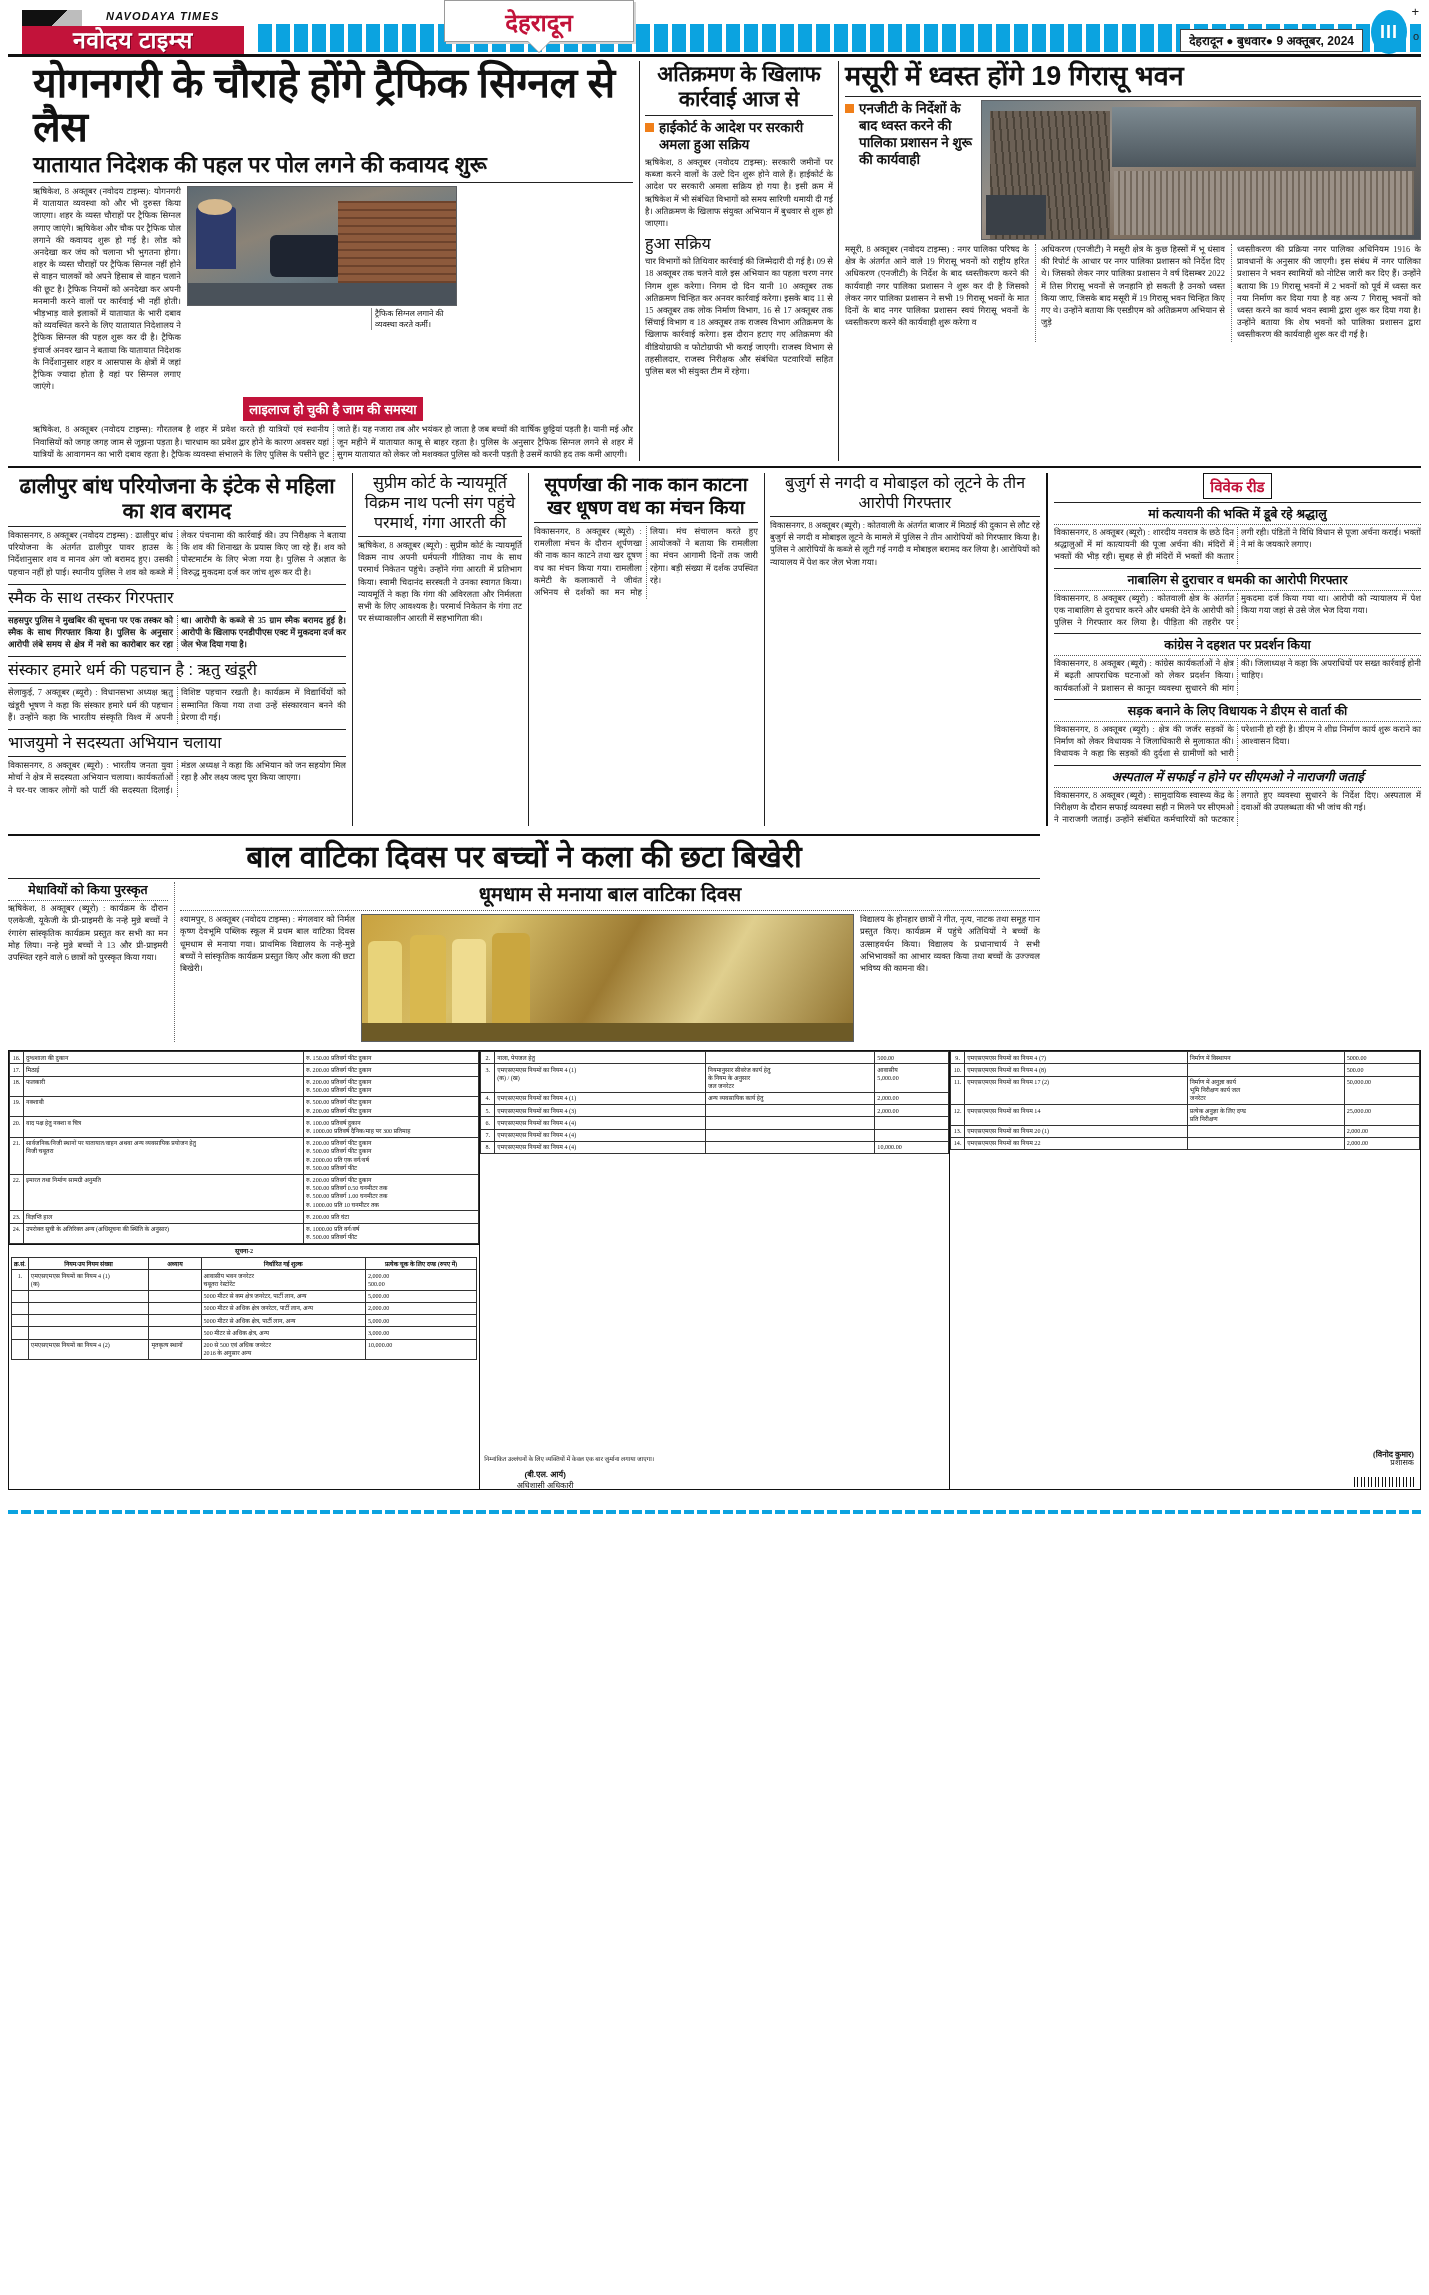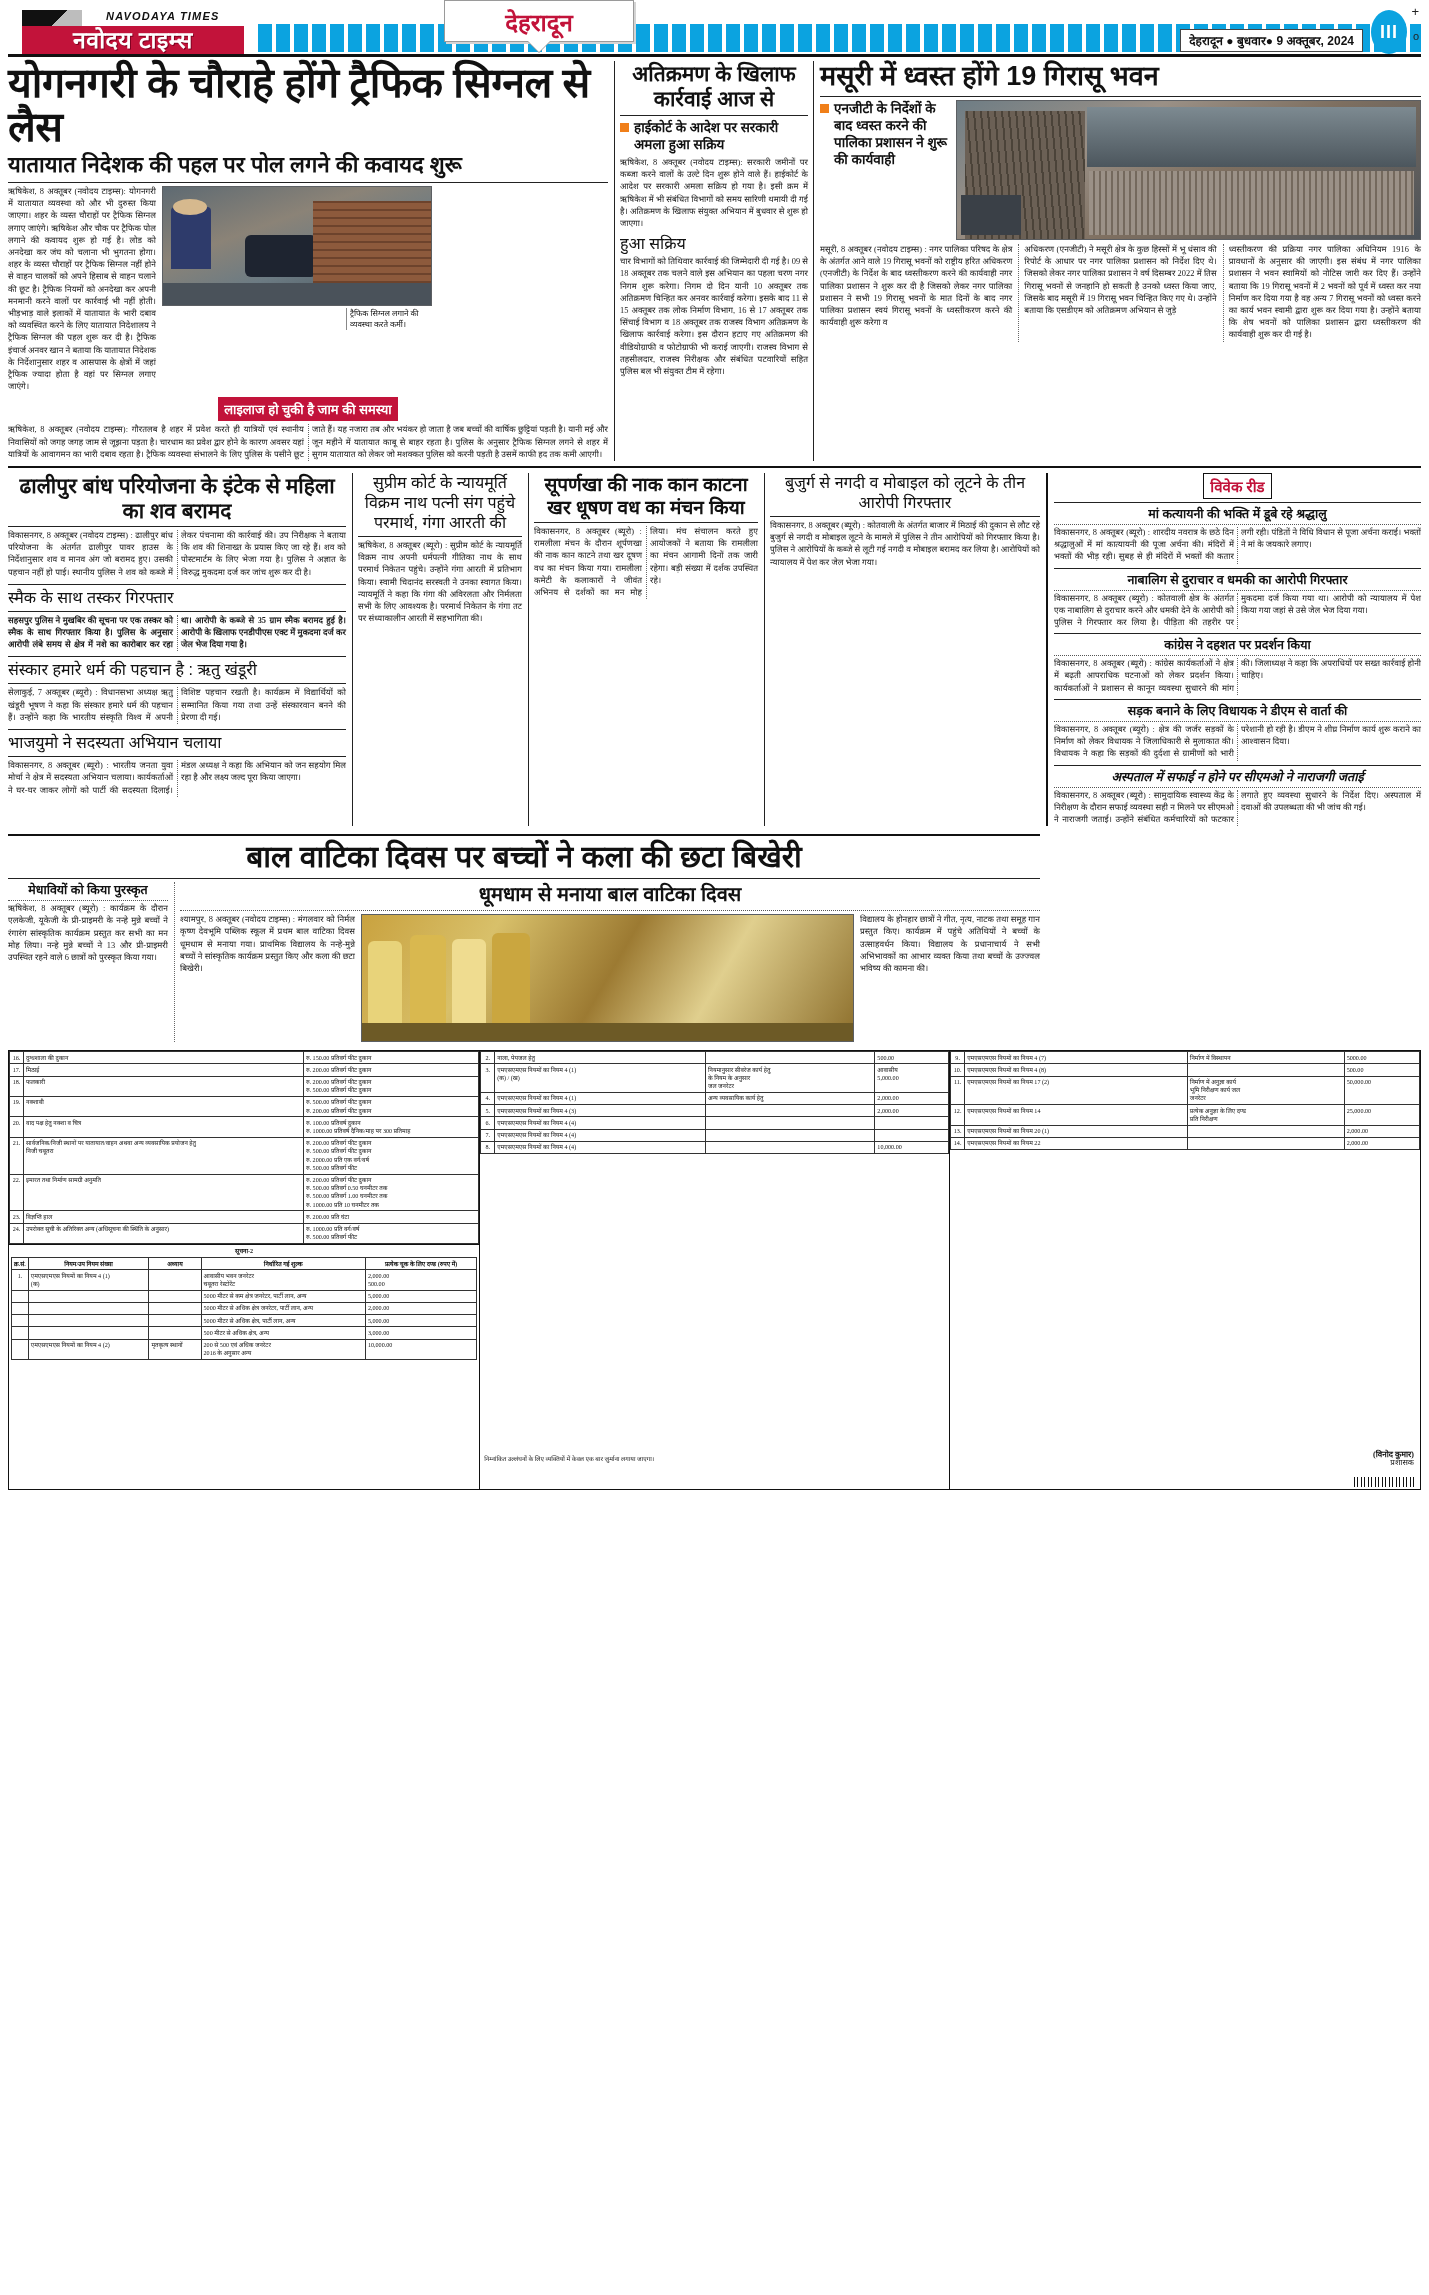--- a/index.html
+++ b/index.html
@@ -137,21 +137,21 @@
       <span>देहरादून</span>
     </div>
 
     <div class="date-box">देहरादून ● बुधवार● 9 अक्तूबर, 2024</div>
     <div class="pagemark">III</div>
     <div class="pagemark-plus">+</div>
     <div class="pagemark-o">o</div>
   </div>
   <div class="rule-thick"></div>
 
-  <div style="display:flex;gap:6px;margin-top:4px;">
+  <div style="display:flex;gap:6px;margin-top:4px;margin-left:25px;">
 
     <div style="width:600px;">
       <div class="hl-xl">योगनगरी के चौराहे होंगे ट्रैफिक सिग्नल से लैस</div>
       <div class="hl-lg" style="margin-top:3px;font-size:22px;line-height:26px;">यातायात निदेशक की पहल पर पोल लगने की कवायद शुरू</div>
       <div class="hr-thin" style="margin:4px 0 3px;"></div>
 
       <div style="display:flex;gap:6px;">
         <div style="width:148px;">
           <div class="body-txt">ऋषिकेश, 8 अक्तूबर (नवोदय टाइम्स): योगनगरी में यातायात व्यवस्था को और भी दुरुस्त किया जाएगा। शहर के व्यस्त चौराहों पर ट्रैफिक सिग्नल लगाए जाएंगे। ऋषिकेश और चौक पर ट्रैफिक पोल लगाने की कवायद शुरू हो गई है। लोड को अनदेखा कर जंघ को चलाना भी भुगतना होगा। शहर के व्यस्त चौराहों पर ट्रैफिक सिग्नल नहीं होने से वाहन चालकों को अपने हिसाब से वाहन चलाने की छूट है। ट्रैफिक नियमों को अनदेखा कर अपनी मनमानी करने वालों पर कार्रवाई भी नहीं होती। भीड़भाड़ वाले इलाकों में यातायात के भारी दबाव को व्यवस्थित करने के लिए यातायात निदेशालय ने ट्रैफिक सिग्नल की पहल शुरू कर दी है। ट्रैफिक इंचार्ज अनवर खान ने बताया कि यातायात निदेशक के निर्देशानुसार शहर व आसपास के क्षेत्रों में जहां ट्रैफिक ज्यादा होता है वहां पर सिग्नल लगाए जाएंगे।</div>
         </div>
@@ -542,14 +542,21 @@
           </tbody>
       </table>
       <div style="position:absolute;right:6px;bottom:22px;text-align:right;">
         <div class="sig">(विनोद कुमार)</div>
         <div class="sig" style="font-weight:normal;">प्रशासक</div>
       </div>
       <div style="position:absolute;right:6px;bottom:2px;width:60px;" class="barcode"></div>
     </div>
   </div>
 
+  <div style="position:relative;height:26px;">
+    <div style="position:absolute;left:36%;top:-22px;text-align:center;">
+      <div class="sig" style="text-align:center;">(बी.एल. आर्य)</div>
+      <div class="sig" style="text-align:center;font-weight:normal;">अधिशासी अधिकारी</div>
+    </div>
+    <div style="position:absolute;left:0;right:0;bottom:2px;height:4px;background:repeating-linear-gradient(90deg,#0ba3e0 0 10px,#fff 10px 13px);"></div>
+  </div>
 
 </div>
 
 </body></html>

